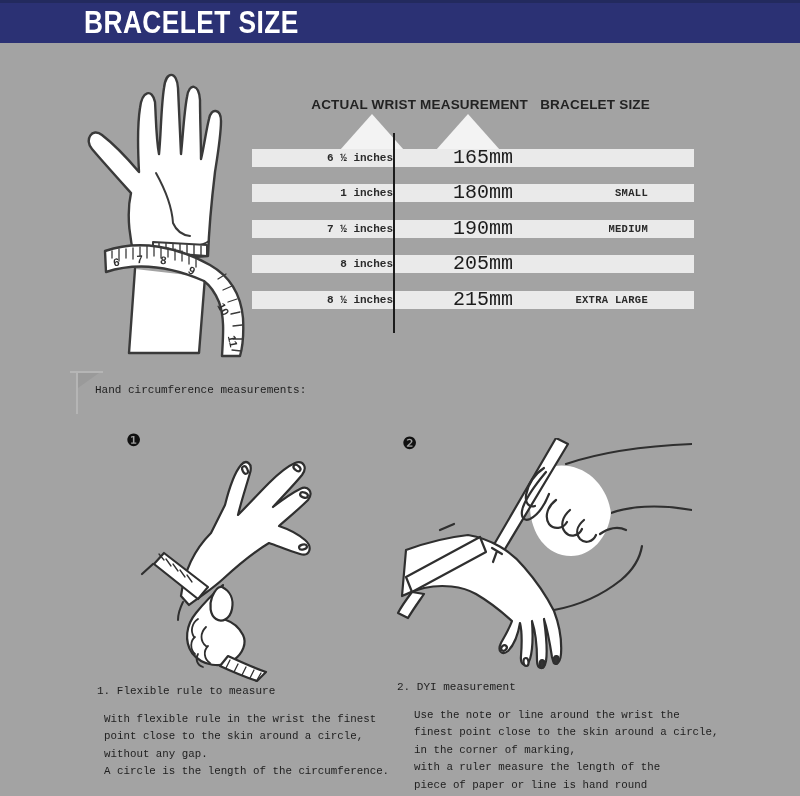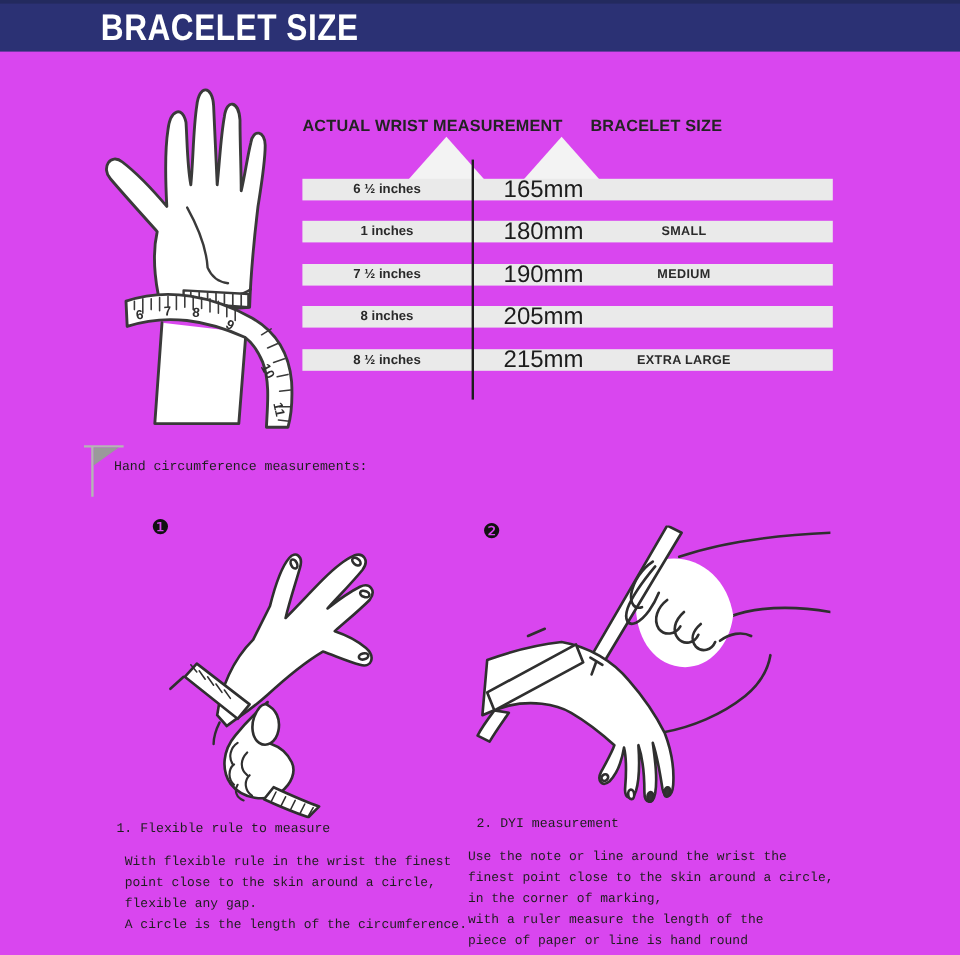--- a/index.html
+++ b/index.html
@@ -1,48 +1,48 @@
 <!DOCTYPE html>
 <html><head>
 <meta charset="utf-8">
 <style>
   html,body{margin:0;padding:0;background:#fff;}
-  #canvas{position:relative;width:800px;height:796px;background:#d946ef;overflow:hidden;
+  #canvas{position:relative;width:800px;height:796px;background:#a3a3a3;overflow:hidden;
           font-family:"Liberation Sans",sans-serif;color:#222;}
   
   .banner{position:absolute;left:0;top:0;width:800px;height:40px;background:#2b3174;
           border-top:3px solid #232a5e;}
   .banner-title{position:absolute;left:84px;top:0;height:40px;line-height:40px;color:#ffffff;
           font-size:31px;font-weight:bold;letter-spacing:.5px;transform:scaleX(.85);
           transform-origin:left center;white-space:nowrap;}
   
   .tbl-head{position:absolute;top:97px;height:16px;font-size:13.5px;font-weight:bold;
-          color:#232323;text-align:left;letter-spacing:.2px;}
+          color:#232323;text-align:right;letter-spacing:.2px;}
   .tbl-head.h1{left:252px;width:276px;}
   .tbl-head.h2{left:492px;width:158px;}
   .tri{position:absolute;width:0;height:0;border-left:32px solid transparent;
        border-right:32px solid transparent;border-bottom:36px solid #f3f3f3;}
   .tri.a{left:340px;top:114px;}
   .tri.b{left:436px;top:114px;}
   .divider{position:absolute;left:393px;top:133px;width:2px;height:200px;background:#1c1c1c;}
   .t-row{position:absolute;left:252px;width:442px;height:18px;background:#eaeaea;}
-  .t-row .cell{position:absolute;top:0;height:18px;line-height:18px;text-align:center;}
+  .t-row .cell{position:absolute;top:0;height:18px;line-height:18px;text-align:right;font-family:Liberation Mono, monospace;}
   .cell-in{left:0;width:141px;font-size:11px;font-weight:600;color:#2a2a2a;}
   .cell-mm{left:141px;width:120px;font-size:20px;font-weight:400;color:#1c1c1c;}
   .cell-size{left:240px;width:156px;font-size:10.5px;font-weight:600;letter-spacing:.3px;color:#2a2a2a;}
   .r0{top:149px;} .r1{top:184px;} .r2{top:220px;} .r3{top:255px;} .r4{top:291px;}
   
   .mono{font-family:"Liberation Mono",monospace;color:#1e1e1e;}
   .section-title{position:absolute;left:95px;top:384px;font-size:11px;white-space:nowrap;}
   .step-marker{position:absolute;font-size:17px;color:#111;font-family:"DejaVu Sans",sans-serif;}
   .m1{left:126px;top:430px;} .m2{left:402px;top:433px;}
   .caption{position:absolute;font-size:11px;white-space:nowrap;}
   .cap1{left:97px;top:685px;} .cap2{left:397px;top:681px;}
   .para{position:absolute;font-size:10.8px;line-height:17.4px;white-space:nowrap;}
-  .p1{left:104px;top:711px;} .p2{left:390px;top:707px;}
+  .p1{left:104px;top:711px;} .p2{left:414px;top:707px;}
   
   .fig{position:absolute;}
   .fig svg{display:block;}
   .corner-mark{position:absolute;left:65px;top:366px;}
 </style>
 </head>
 <body>
 
 <div id="canvas">
 
@@ -179,21 +179,21 @@
       </g>
     </svg>
   </div>
 
   <div class="mono caption cap1">1. Flexible rule to measure</div>
   <div class="mono caption cap2">2. DYI measurement</div>
 
   <div class="mono para p1">
     <div>With flexible rule in the wrist the finest</div>
     <div>point close to the skin around a circle,</div>
-    <div>flexible any gap.</div>
+    <div>without any gap.</div>
     <div>A circle is the length of the circumference.</div>
   </div>
   <div class="mono para p2">
     <div>Use the note or line around the wrist the</div>
     <div>finest point close to the skin around a circle,</div>
     <div>in the corner of marking,</div>
     <div>with a ruler measure the length of the</div>
     <div>piece of paper or line is hand round</div>
   </div>
 

